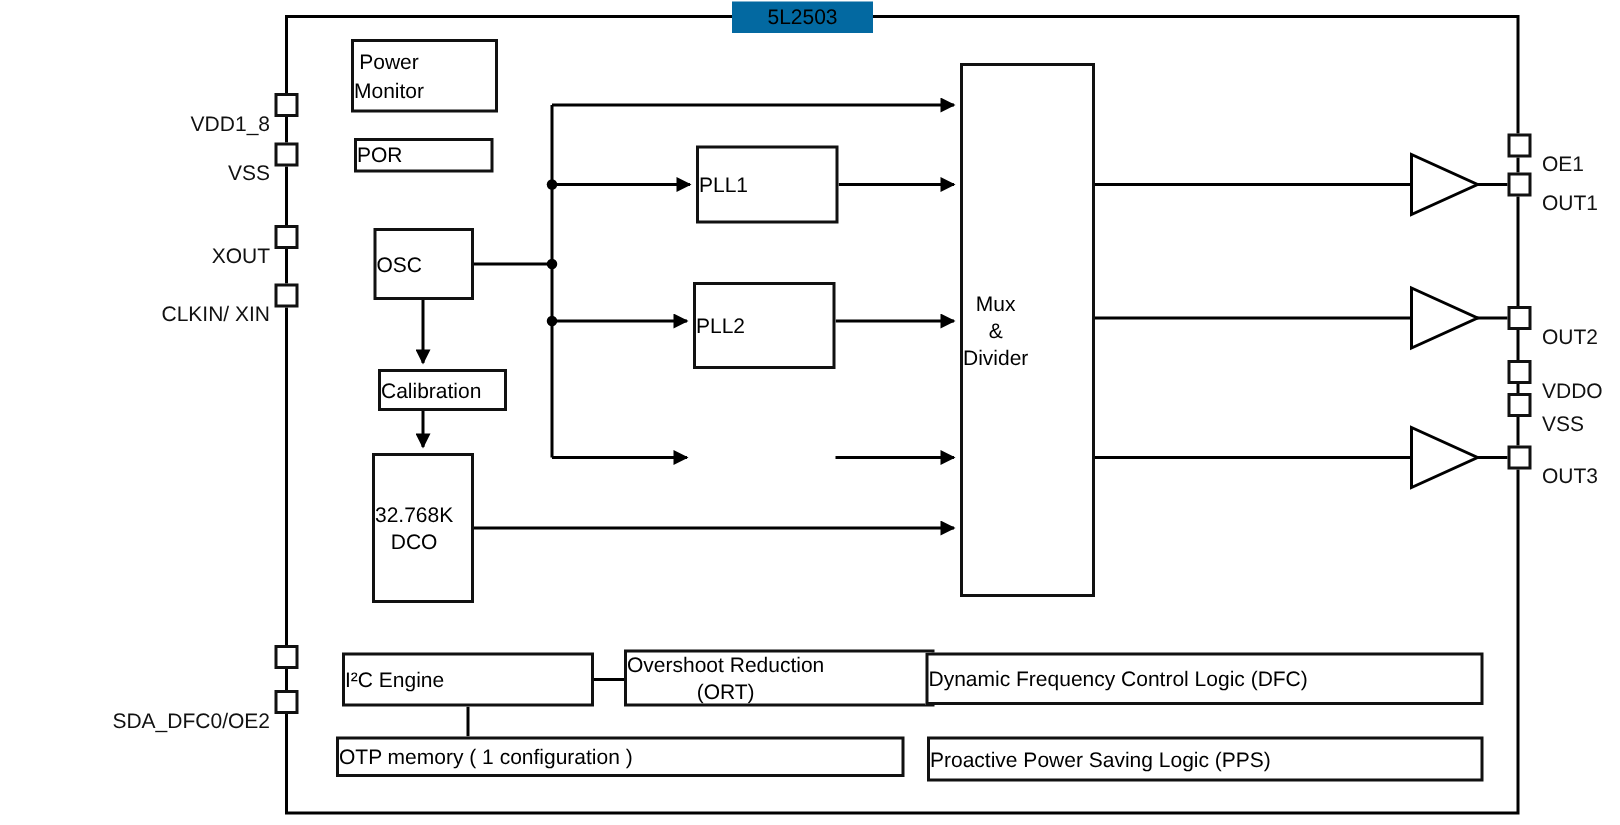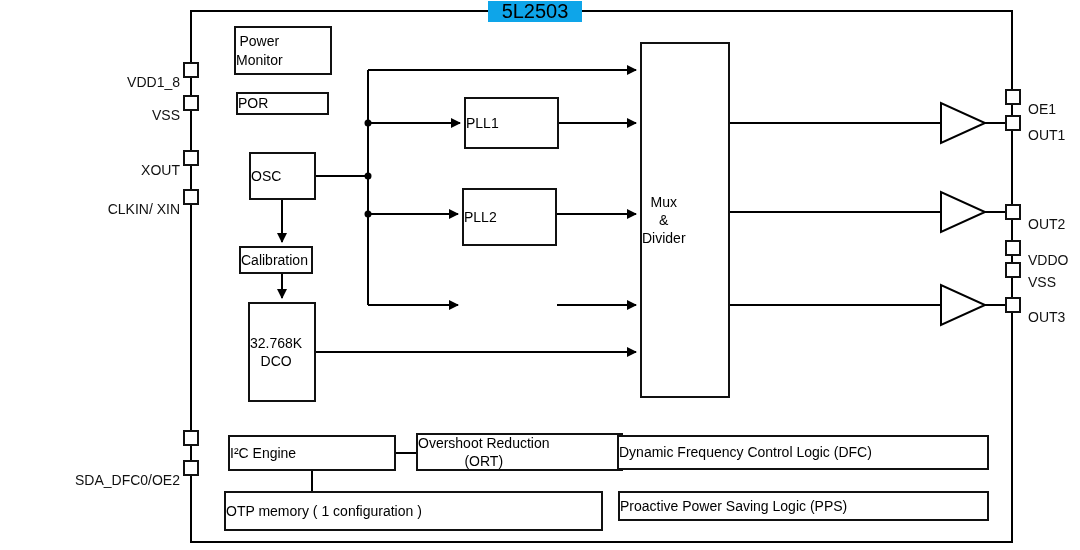--- a/index.html
+++ b/index.html
@@ -21,21 +21,21 @@
   .pin {
     position:absolute; width:16px; height:16px; box-sizing:border-box;
     border:2px solid #111; background:#fff;
   }
   .pin-label {
     position:absolute; font-size:14px; line-height:18px; white-space:nowrap; color:#111;margin-top:12px;
   }
   .pin-label.left { text-align:right; }
   .title {
     position:absolute; left:488px; top:1px; width:94px; text-align:center;
-    font-size:20px; line-height:21px; background:#0ea5e9;
+    font-size:14px; line-height:21px; background:#0369a1;
   }
 </style>
 </head>
 <body>
 
 <div class="stage">
 
   <div class="chip-border"></div>
 
   <svg class="wires" width="1080" height="550">
@@ -97,21 +97,21 @@
   <div class="block" style="left:234px;top:26px;width:98px;height:49px">
       <span>Power
 Monitor</span>
     </div>
   <div class="block" style="left:236px;top:92px;width:93px;height:23px">
       <span>POR</span>
     </div>
   <div class="block" style="left:249px;top:152px;width:67px;height:48px">
       <span>OSC</span>
     </div>
-  <div class="block" style="left:239px;top:246px;width:74px;height:28px">
+  <div class="block" style="left:252px;top:246px;width:86px;height:28px">
       <span>Calibration</span>
     </div>
   <div class="block" style="left:248px;top:302px;width:68px;height:100px">
       <span>32.768K
 DCO</span>
     </div>
   <div class="block" style="left:464px;top:97px;width:95px;height:52px">
       <span>PLL1</span>
     </div>
   <div class="block" style="left:462px;top:188px;width:95px;height:58px">
@@ -125,21 +125,21 @@
   <div class="block" style="left:228px;top:435px;width:168px;height:36px">
       <span>I²C Engine</span>
     </div>
   <div class="block" style="left:416px;top:433px;width:207px;height:38px">
       <span>Overshoot Reduction
 (ORT)</span>
     </div>
   <div class="block" style="left:617px;top:435px;width:372px;height:35px">
       <span>Dynamic Frequency Control Logic (DFC)</span>
     </div>
-  <div class="block" style="left:224px;top:491px;width:379px;height:40px">
+  <div class="block" style="left:224px;top:491px;width:379px;height:27px">
       <span>OTP memory ( 1 configuration )</span>
     </div>
   <div class="block" style="left:618px;top:491px;width:371px;height:30px">
       <span>Proactive Power Saving Logic (PPS)</span>
     </div>
 
   <div class="pin" style="left:183px;top:62px"></div>
   <div class="pin" style="left:183px;top:95px"></div>
   <div class="pin" style="left:183px;top:150px"></div>
   <div class="pin" style="left:183px;top:189px"></div>

